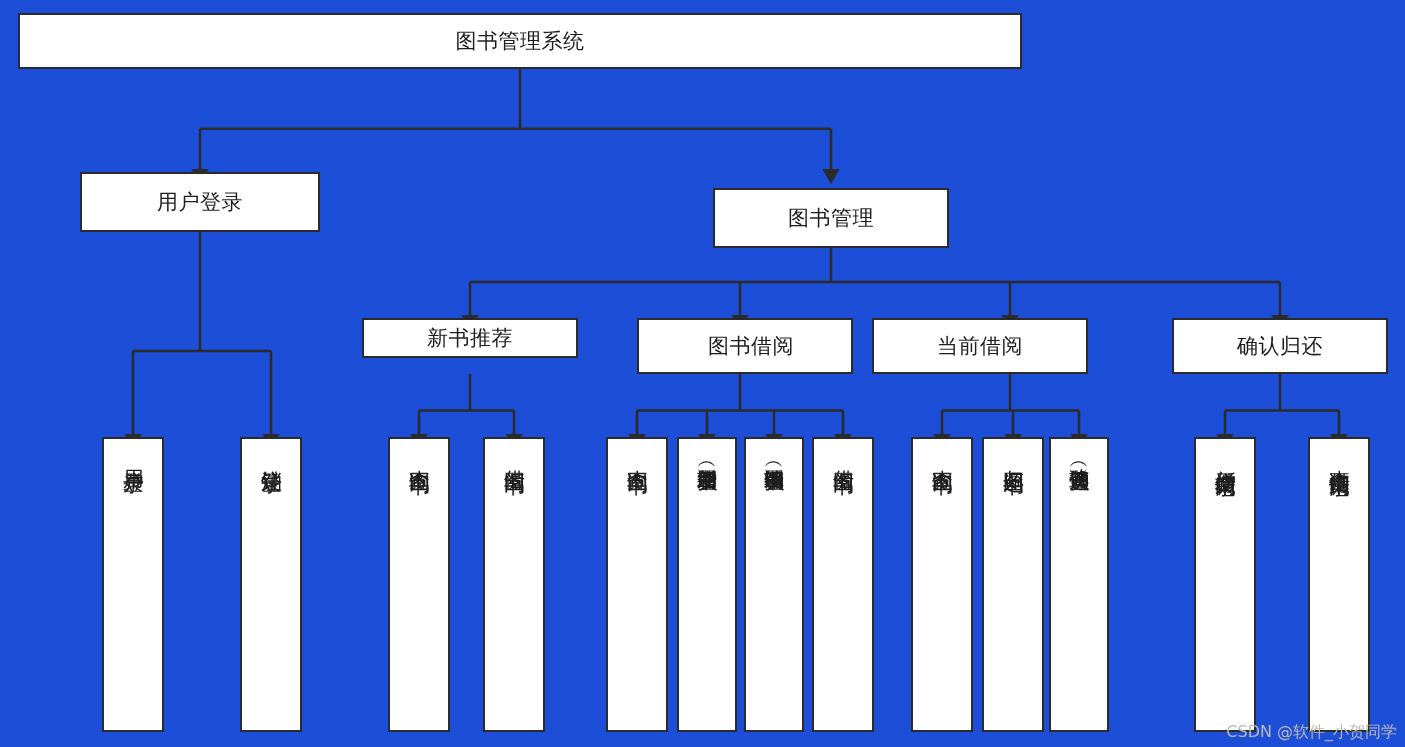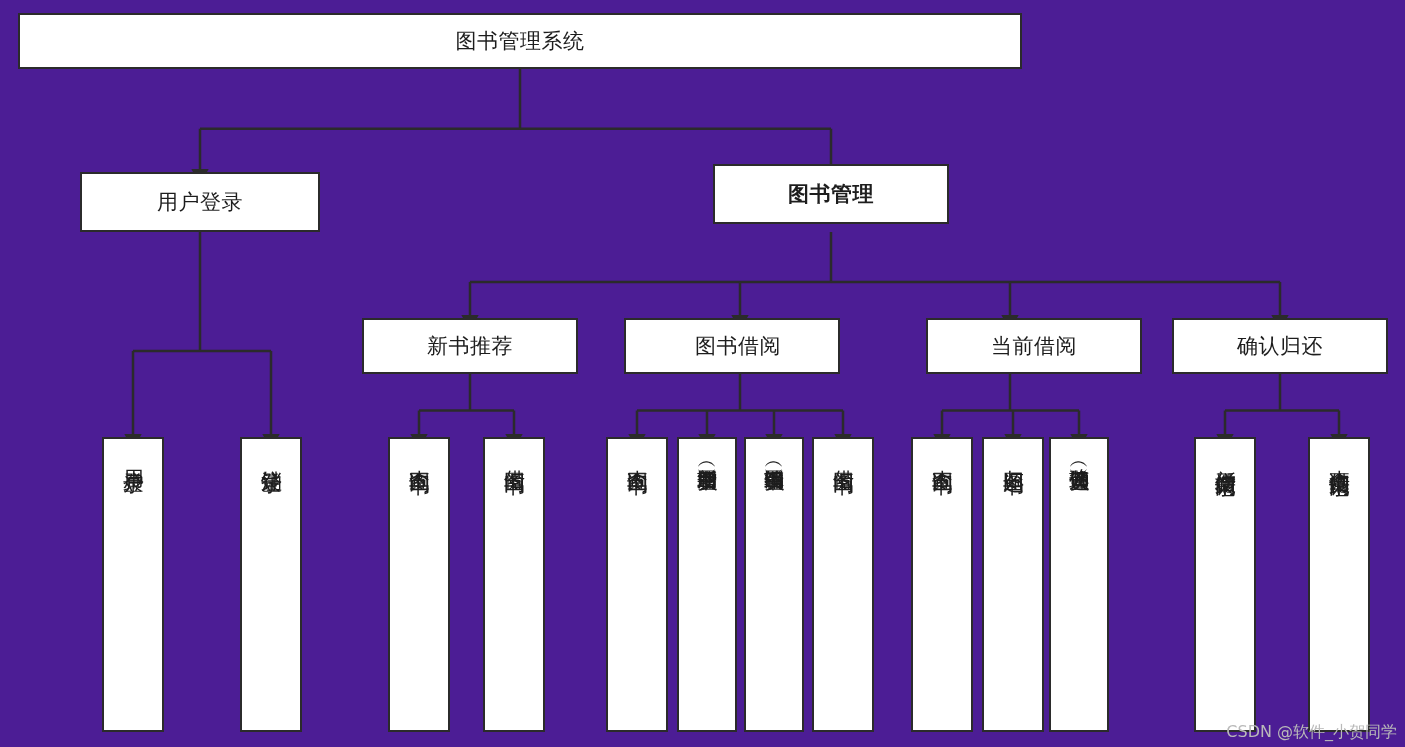--- a/index.html
+++ b/index.html
@@ -4,21 +4,21 @@
 <style>
   html, body {
     margin: 0;
     padding: 0;
     background: #ffffff;
   }
   #canvas {
     position: relative;
     width: 1405px;
     height: 747px;
-    background: #4c1d95;
+    background: #1d4ed8;
     font-family: "DejaVu Sans", "Liberation Sans", sans-serif;
     overflow: hidden;
   }
   svg.edges {
     position: absolute;
     left: 0;
     top: 0;
     width: 1405px;
     height: 747px;
   }
@@ -112,30 +112,30 @@
       </g>
   </svg>
 
   <div id="node-layer">
       <div class="node horiz" style="left: 18px; top: 13px; width: 1004px; height: 56px;">
         <span>图书管理系统</span>
       </div>
       <div class="node horiz" style="left: 80px; top: 172px; width: 240px; height: 60px;">
         <span>用户登录</span>
       </div>
-      <div class="node horiz" style="left: 713px; top: 164px; width: 236px; height: 60px; font-weight: bold;">
+      <div class="node horiz" style="left: 713px; top: 188px; width: 236px; height: 60px;">
         <span>图书管理</span>
       </div>
-      <div class="node horiz" style="left: 362px; top: 318px; width: 216px; height: 56px;">
+      <div class="node horiz" style="left: 362px; top: 318px; width: 216px; height: 40px;">
         <span>新书推荐</span>
       </div>
-      <div class="node horiz" style="left: 624px; top: 318px; width: 216px; height: 56px; padding-left: 12px;">
+      <div class="node horiz" style="left: 637px; top: 318px; width: 216px; height: 56px; padding-left: 12px;">
         <span>图书借阅</span>
       </div>
-      <div class="node horiz" style="left: 926px; top: 318px; width: 216px; height: 56px;">
+      <div class="node horiz" style="left: 872px; top: 318px; width: 216px; height: 56px;">
         <span>当前借阅</span>
       </div>
       <div class="node horiz" style="left: 1172px; top: 318px; width: 216px; height: 56px;">
         <span>确认归还</span>
       </div>
       <div class="node vert" style="left: 102px; top: 437px; width: 62px; height: 295px;">
         <span class="vlabel">用户登录</span>
       </div>
       <div class="node vert" style="left: 240px; top: 437px; width: 62px; height: 295px;">
         <span class="vlabel">注销登录</span>

